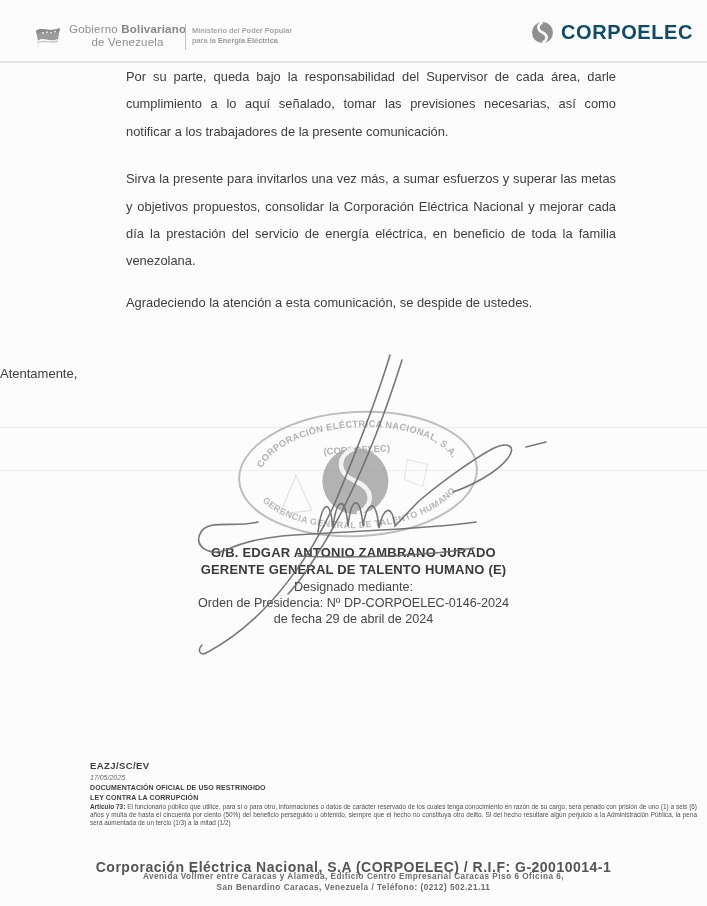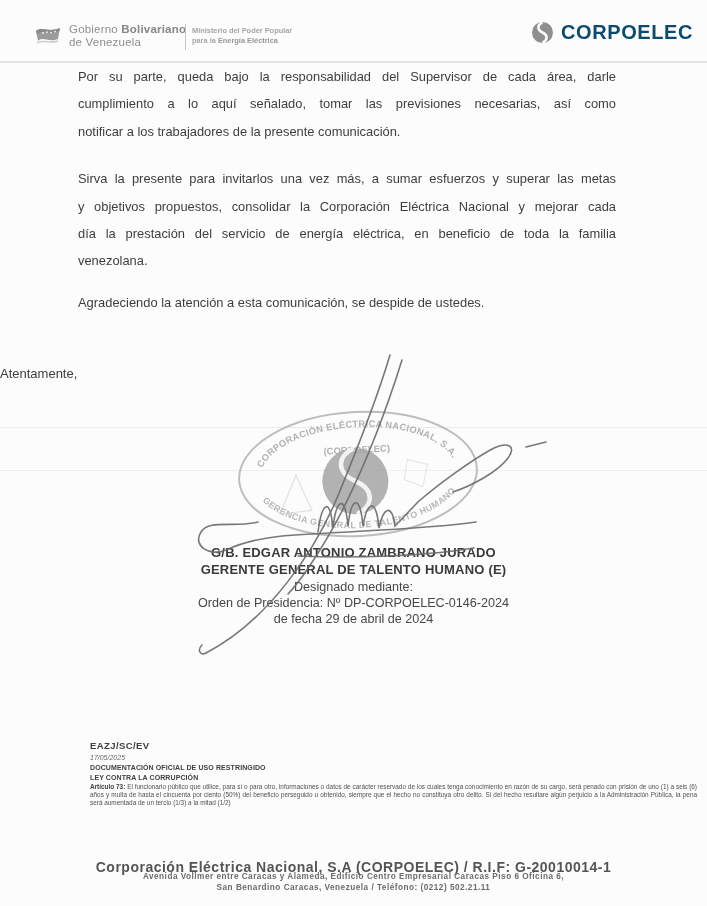--- a/index.html
+++ b/index.html
@@ -4,49 +4,49 @@
 <style>
   html,body{margin:0;padding:0;background:#e9e9e9;}
   .page{
     position:relative;width:707px;height:906px;margin:0 auto;
     background:#fcfcfc;overflow:hidden;
     font-family:"Liberation Sans",sans-serif;color:#3d3d3d;
   }
   
   .header{position:absolute;top:16px;left:0;width:707px;height:46px;}
   .flag-wrap{position:absolute;left:34px;top:8px;width:30px;height:24px;}
-  .gov-text{position:absolute;left:69px;top:7px;font-size:11.5px;line-height:13px;color:#8e8e8e;letter-spacing:.2px;}
+  .gov-text{position:absolute;left:69px;top:7px;font-size:11.5px;line-height:13px;color:#8e8e8e;letter-spacing:.2px;text-align:center;}
   .gov-text b{font-weight:bold;color:#868686;}
   .hdr-divider{position:absolute;left:185px;top:8px;width:1px;height:26px;background:#c4c4c4;}
   .ministry{position:absolute;left:192px;top:10px;font-size:7.4px;line-height:9.5px;color:#a6a6a6;font-weight:bold;}
   .ministry b{color:#979797;margin-top:48px;}
   .brand{position:absolute;left:530px;top:4px;display:flex;align-items:center;}
   .brand-word{font-size:20px;font-weight:bold;color:#0c4a6e;letter-spacing:.6px;margin-left:6px;}
   
   .scanline{position:absolute;left:0;width:707px;}
   .sl1{top:61px;height:2px;background:#e3e3e3;}
   .sl2{top:427px;height:1px;background:#eaeaea;}
   .sl3{top:470px;height:1px;background:#eeeeee;}
   
   .body-text{position:absolute;left:78px;top:63px;width:538px;font-size:12.9px;color:#3e3e3e;}
-  .body-text .line{line-height:27.4px;text-align:justify;text-align-last:justify;white-space:normal;}
+  .body-text .line{line-height:27.4px;text-align:justify;text-align-last:justify;white-space:normal;margin-left:48px;}
   .body-text .line.last{text-align-last:left;}
   .para{margin:0;}
   .p2{margin-top:20px;}
   .p3{margin-top:14px;}
   .closing{position:absolute;left:0;top:366px;width:700px;font-size:13px;color:#3e3e3e;}
   
   .stamp-svg{position:absolute;left:140px;top:350px;pointer-events:none;}
   
   .sig-block{position:absolute;left:0;top:545px;width:707px;text-align:center;color:#3a3a3a;}
   .sig-name,.sig-title{font-size:13px;font-weight:bold;line-height:16.8px;letter-spacing:.2px;}
   .sig-sub{font-size:12.6px;line-height:16.4px;color:#474747;}
   
   .footnote{position:absolute;left:90px;top:740px;width:607px;color:#474747;}
-  .fn-initials{font-size:9.5px;font-weight:bold;letter-spacing:.4px;color:#3f3f3f;}
+  .fn-initials{font-size:9.5px;font-weight:bold;letter-spacing:.4px;color:#3f3f3f;margin-top:20px;}
   .fn-date{font-size:7px;font-style:italic;color:#6a6a6a;margin-top:3px;}
   .fn-restricted,.fn-law{font-size:7px;font-weight:bold;color:#3f3f3f;margin-top:3px;letter-spacing:.1px;}
   .fn-article{font-size:6.4px;line-height:7.8px;margin-top:2px;text-align:justify;color:#505050;}
   .fn-article b{color:#3f3f3f;}
   
   .page-footer{position:absolute;left:0;top:862px;width:707px;text-align:center;line-height:10.4px;}
   .pf1{font-size:14px;font-weight:bold;color:#555;letter-spacing:.5px;}
   .pf2,.pf3{font-size:8.2px;font-weight:bold;color:#6b6b6b;letter-spacing:.5px;}
 </style>
 </head>

